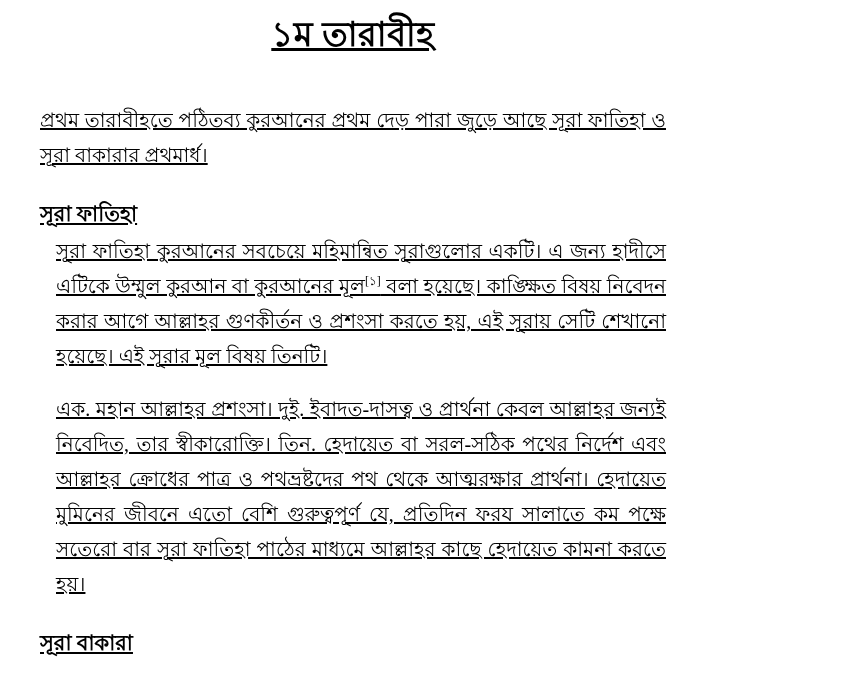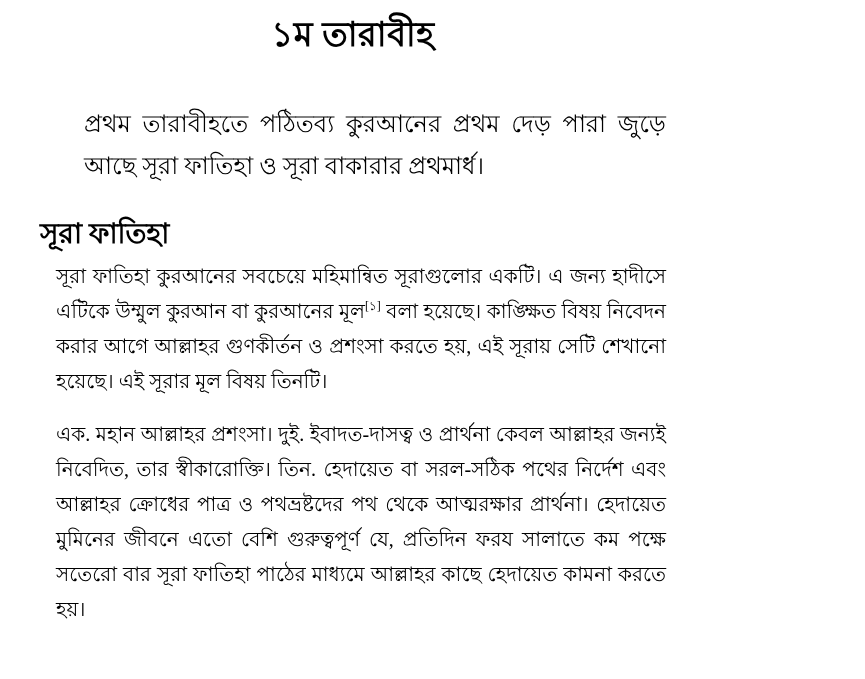--- a/index.html
+++ b/index.html
@@ -13,39 +13,39 @@
     font-family: "Liberation Serif", "DejaVu Serif", serif;
     color: #000000;
     overflow: hidden;
   }
   .page {
     width: 706px;
     height: 679px;
     box-sizing: border-box;
     padding: 8px 40px 0 40px;
     position: relative;
+    text-decoration: underline;
   }
   .doc-title {
     text-align: center;
     font-size: 34px;
     line-height: 1.25;
     font-weight: 700;
     margin: 6px 0 0 0;
     letter-spacing: 0.5px;
   }
   .intro-para {
     margin-top: 46px;
-    font-size: 24px;
+    font-size: 20px;
     line-height: 1.75;
     text-align: justify;
     text-justify: inter-word;
-    margin-left: 44px;
   }
   .section-heading {
-    font-size: 28px;
+    font-size: 21px;
     font-weight: 700;
     margin: 26px 0 4px 0;
     line-height: 1.5;
   }
   .body-para {
     font-size: 20px;
     line-height: 1.75;
     text-align: justify;
     text-justify: inter-word;
     margin: 6px 0 0 16px;
@@ -70,15 +70,16 @@
   <h1 class="doc-title">১ম তারাবীহ</h1>
 
   <p class="intro-para">প্রথম তারাবীহতে পঠিতব্য কুরআনের প্রথম দেড় পারা জুড়ে আছে সূরা ফাতিহা ও সূরা বাকারার প্রথমার্ধ।</p>
 
   <h2 class="section-heading">সূরা ফাতিহা</h2>
 
   <p class="body-para tight"><span>সূরা ফাতিহা কুরআনের সবচেয়ে মহিমান্বিত সূরাগুলোর একটি। এ জন্য হাদীসে এটিকে উম্মুল কুরআন বা কুরআনের মূল</span><span class="footnote-ref">[১]</span><span> বলা হয়েছে। কাঙ্ক্ষিত বিষয় নিবেদন করার আগে আল্লাহর গুণকীর্তন ও প্রশংসা করতে হয়, এই সূরায় সেটি শেখানো হয়েছে। এই সূরার মূল বিষয় তিনটি।</span></p>
 
   <p class="body-para">এক. মহান আল্লাহর প্রশংসা। দুই. ইবাদত-দাসত্ব ও প্রার্থনা কেবল আল্লাহর জন্যই নিবেদিত, তার স্বীকারোক্তি। তিন. হেদায়েত বা সরল-সঠিক পথের নির্দেশ এবং আল্লাহর ক্রোধের পাত্র ও পথভ্রষ্টদের পথ থেকে আত্মরক্ষার প্রার্থনা। হেদায়েত মুমিনের জীবনে এতো বেশি গুরুত্বপূর্ণ যে, প্রতিদিন ফরয সালাতে কম পক্ষে সতেরো বার সূরা ফাতিহা পাঠের মাধ্যমে আল্লাহর কাছে হেদায়েত কামনা করতে হয়।</p>
 
+  <h2 class="section-heading">সূরা বাকারা</h2>
 
 
 </div>
 
 </body></html>

